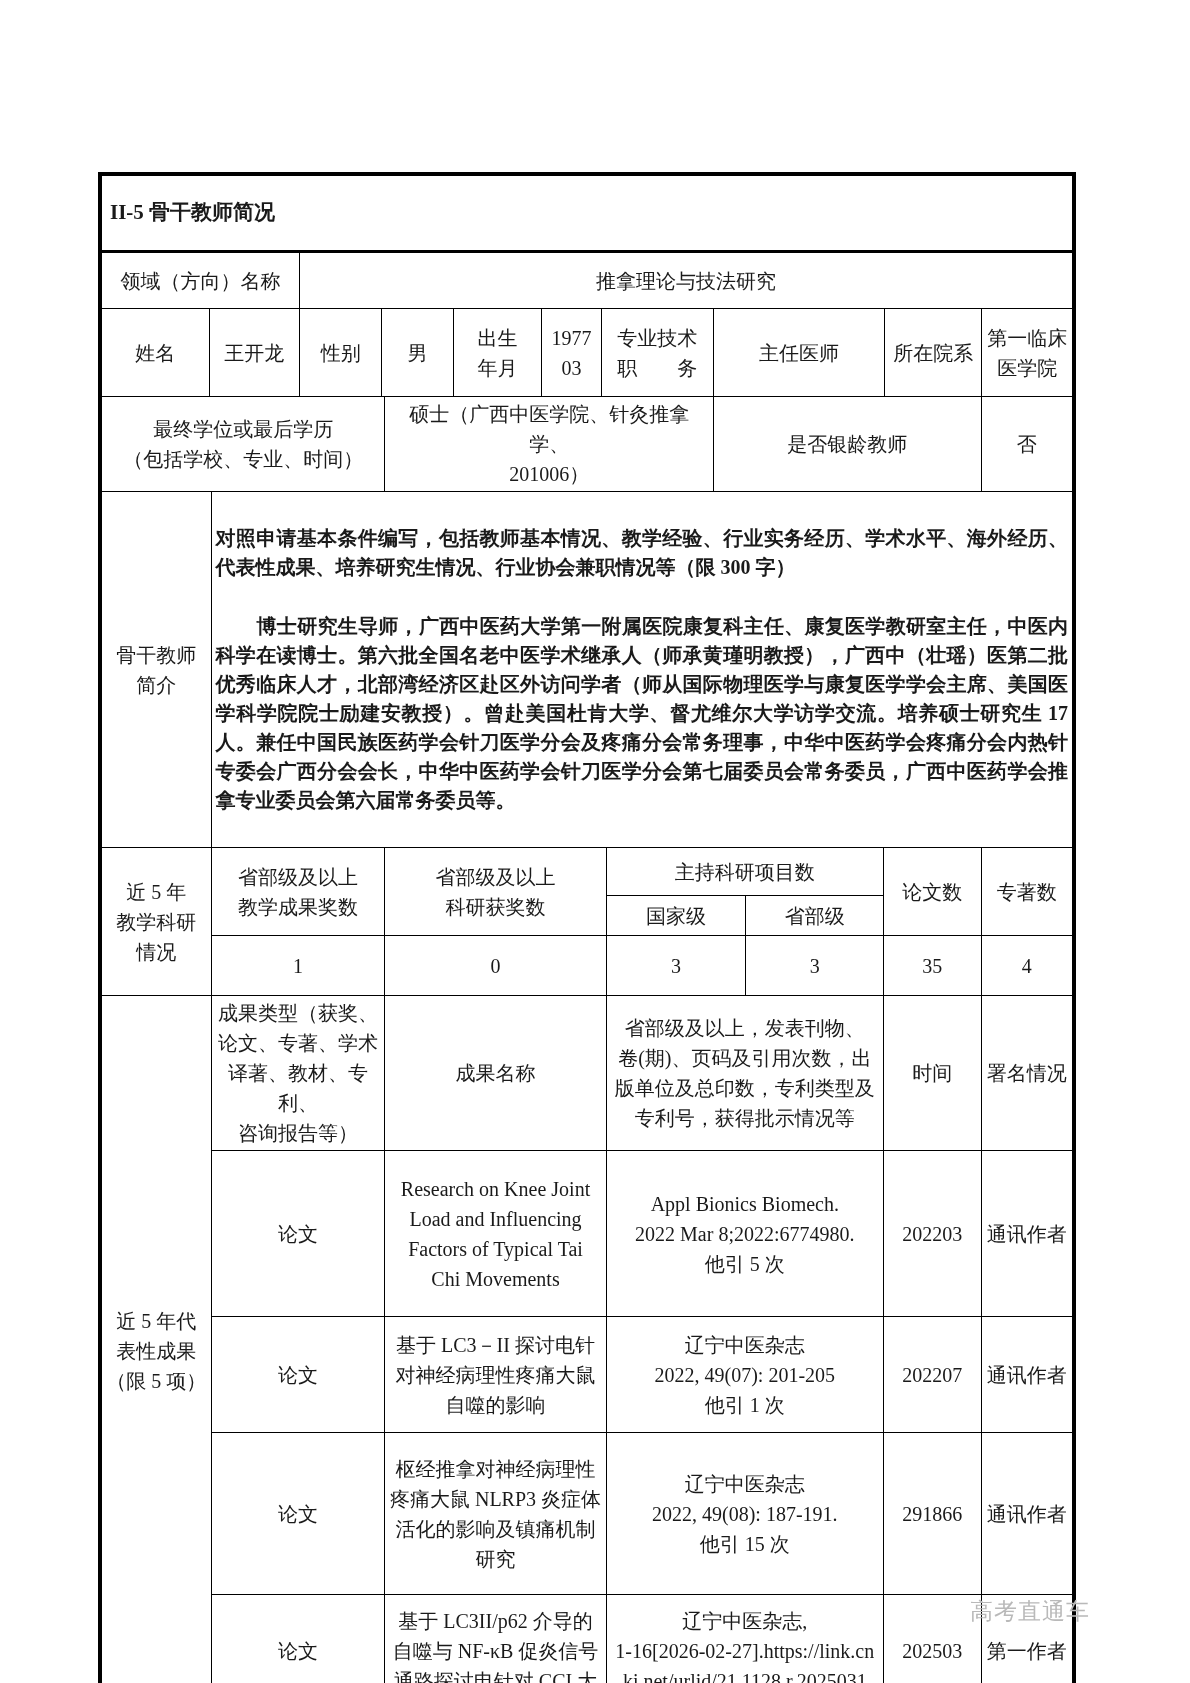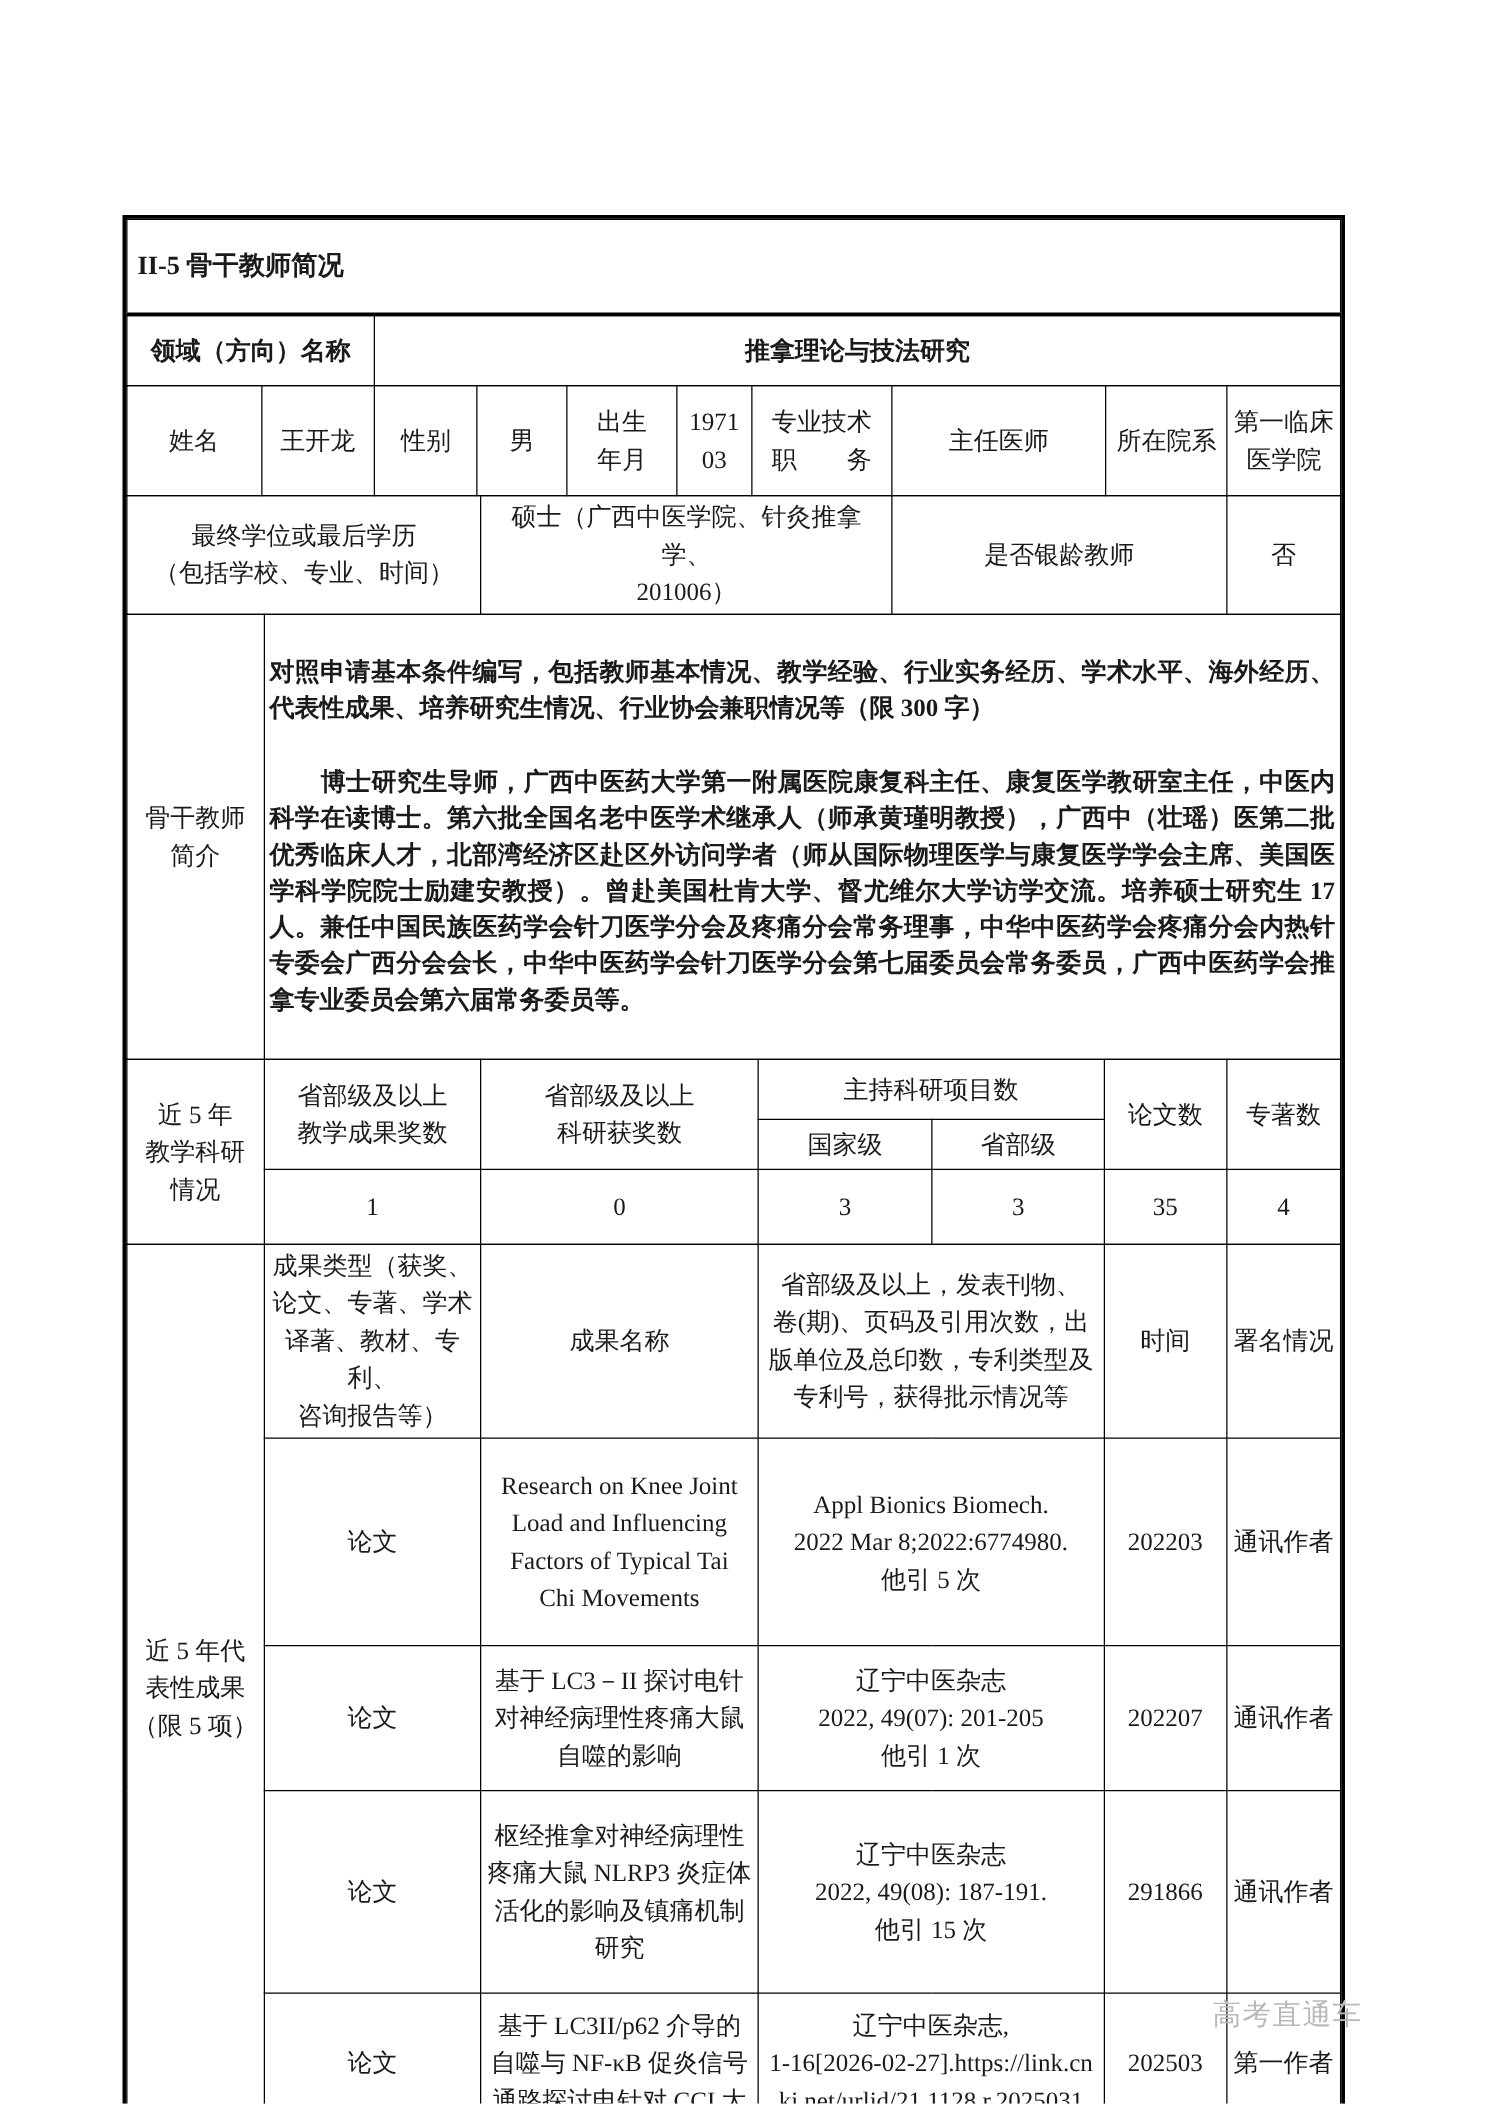--- a/index.html
+++ b/index.html
@@ -21,21 +21,21 @@
     text-align:center; vertical-align:middle;
     font-size:20px; line-height:1.5;
     white-space:pre-line; word-wrap:break-word;
   }
   .title-row td {
     border-bottom:3px solid #000; text-align:left; padding:6px 8px;
     font-weight:bold; font-size:21px; height:62px; vertical-align:middle;
     white-space:normal;
     margin-top:20px;
   }
-  .bold { font-weight:bold; }
+  .bold { font-weight:normal; }
   .left { text-align:left; }
   .bio-cell { vertical-align:top; text-align:left; padding:8px 10px 6px 9px; white-space:normal;font-weight:bold; }
   .bio-p { text-align:justify; font-size:20px; line-height:29px; margin:0; }
   .bio-indent { text-indent:2.05em; }
   .break-all { word-break:break-all; }
   .page-number {
     position:absolute; left:0; top:1582px; width:1190px;
     text-align:center; font-size:19px; color:#222;
   }
   .watermark {
@@ -86,21 +86,21 @@
           <col style="width:90px">
       </colgroup>
       <tbody>
           <tr style="height:88px">
         <td>姓名</td>
         <td>王开龙</td>
         <td>性别</td>
         <td>男</td>
         <td>出生
 年月</td>
-        <td>1971
+        <td>1977
 03</td>
         <td>专业技术
 职　　务</td>
         <td>主任医师</td>
         <td>所在院系</td>
         <td>第一临床
 医学院</td>
       </tr>
     </tbody>
       </table>

